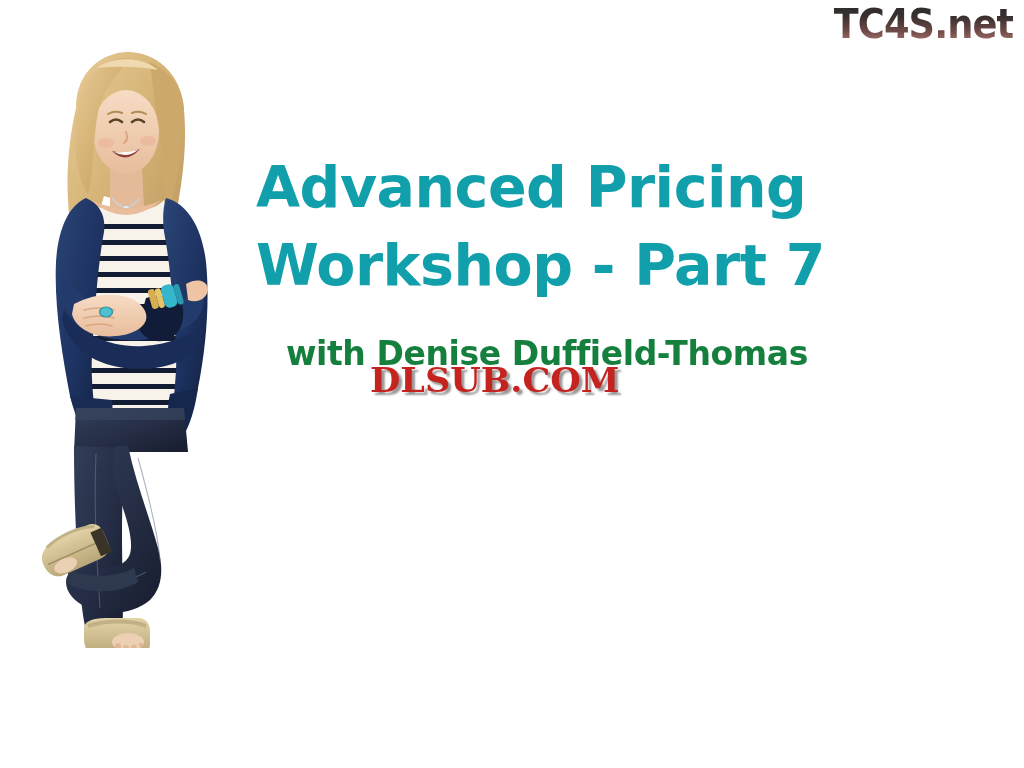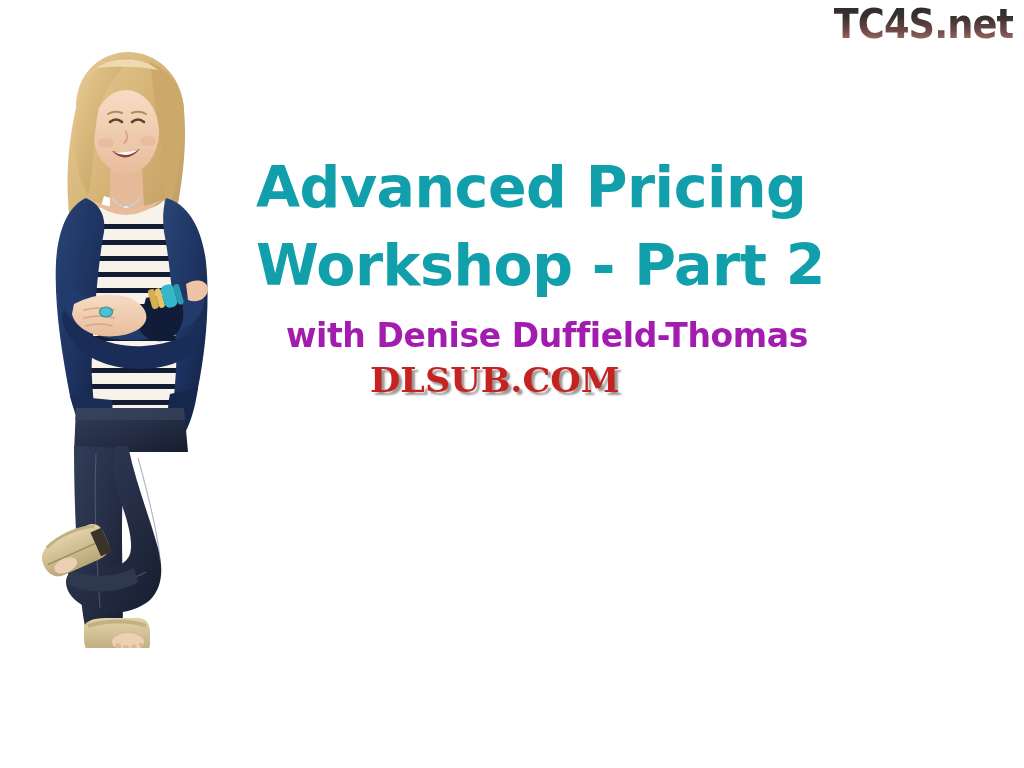--- a/index.html
+++ b/index.html
@@ -92,27 +92,27 @@
     font-size: 57px;
     line-height: 78px;
     letter-spacing: -0.5px;
     color: #11a0ab;
     white-space: pre-line;
   }
 
   .subhead {
     position: absolute;
     left: 286px;
-    top: 316px;
+    top: 334px;
     font-family: "DejaVu Sans", sans-serif;
     font-weight: bold;
     font-size: 33px;
     line-height: 40px;
     letter-spacing: -0.4px;
-    color: #a21caf;
+    color: #15803d;
     white-space: nowrap;
   }
 
   
   .presenter {
     position: absolute;
     left: 18px;
     top: 48px;
     width: 250px;
     height: 600px;
@@ -286,21 +286,21 @@
           <circle cx="34" cy="22" r="3"></circle>
             <circle cx="42" cy="24" r="3"></circle>
           <circle cx="50" cy="23" r="2.6"></circle>
             <circle cx="57" cy="21" r="2.2"></circle>
         </g>
       </g>
     </svg>
   </div>
 
   <div class="headline">Advanced Pricing
-Workshop - Part 2</div>
+Workshop - Part 7</div>
 
   <div class="subhead">with Denise Duffield-Thomas</div>
 
   <div class="wm-tc4s">TC4S.net</div>
 
   <div class="wm-dlsub">DLSUB.COM</div>
 
 
 </div>
 

